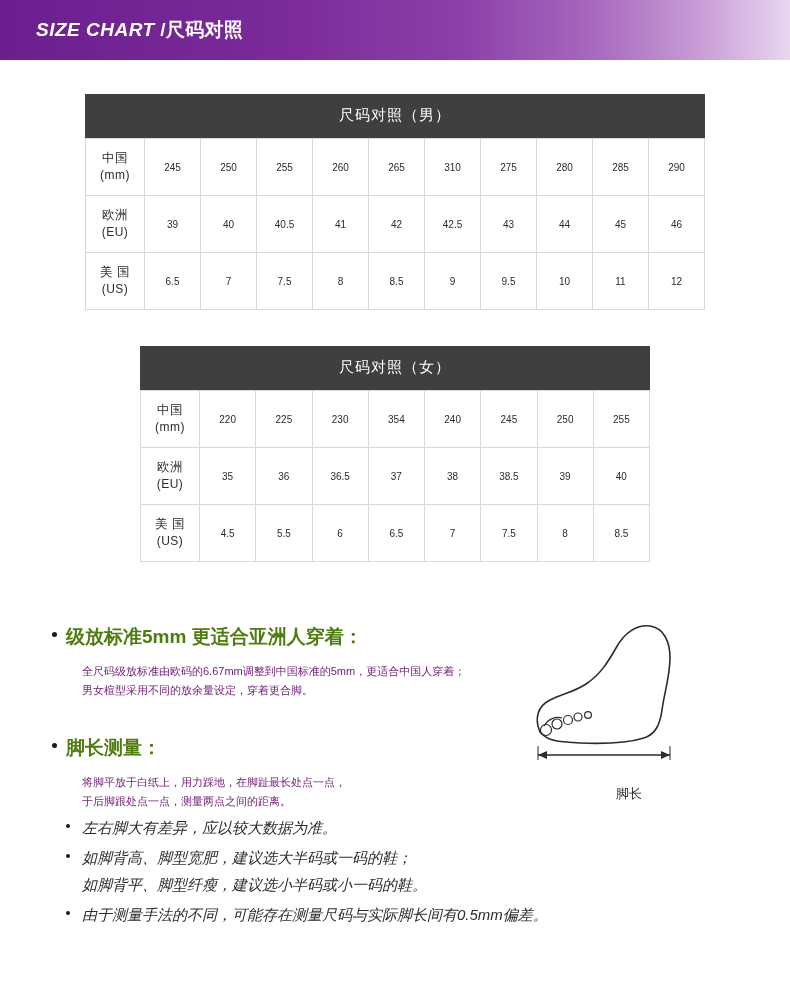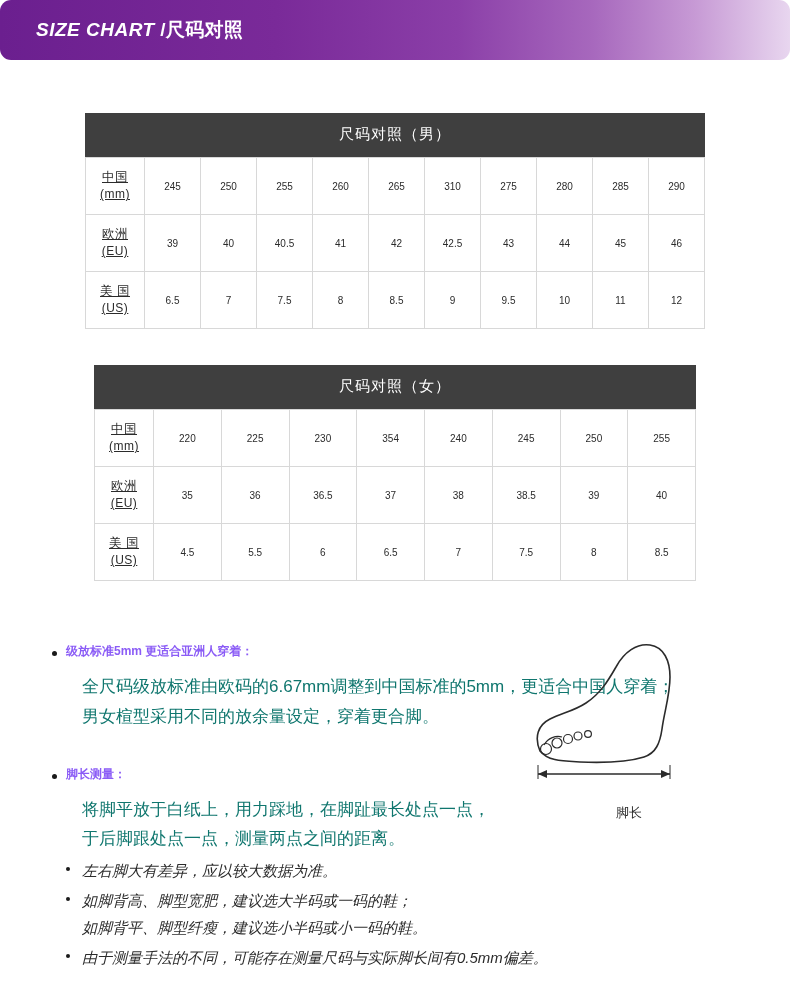--- a/index.html
+++ b/index.html
@@ -17,21 +17,20 @@
   }
 
   
   .banner {
     height: 60px;
     background: linear-gradient(90deg, #6b1f8f 0%, #7a2a99 35%, #8b3fa8 58%, #a768bd 75%, #c79ad5 88%, #e8d6ef 100%);
     display: flex;
     align-items: center;
     padding-left: 36px;
     box-sizing: border-box;
-    border-radius: 11px;
   }
   .banner-title {
     color: #ffffff;
     font-size: 19px;
     font-weight: bold;
     letter-spacing: 0.3px;
     white-space: nowrap;
   }
   .banner-title .en {
     font-style: italic;
@@ -63,63 +62,62 @@
     font-size: 10px;
     height: 54px;
     color: #2b2b2b;
   }
   .size-table td.rowhead {
     font-size: 12.5px;
     line-height: 1.35;
     letter-spacing: 0.5px;
     color: #2b2b2b;
     background: #ffffff;
-    text-decoration: underline;
   }
   .size-table td.rowhead .unit {
     display: block;
     font-size: 12px;
   }
 
   #men-table { width: 620px; }
   #men-table td.rowhead { width: 56px; }
-  #women-table { width: 602px; }
+  #women-table { width: 510px; }
   #women-table td.rowhead { width: 56px; }
 
-  .men-block { margin-top: 53px; }
+  .men-block { margin-top: 34px; }
   .women-block { margin-top: 36px; }
 
   
   .notes {
     margin-top: 62px;
     padding: 0 52px 0 52px;
     position: relative;
   }
   .bullet-head {
-    font-size: 12px;
+    font-size: 19px;
     font-weight: bold;
-    color: #8b5cf6;
+    color: #4d7c0f;
     position: relative;
     padding-left: 14px;
     margin-bottom: 12px;
   }
   .bullet-head::before {
     content: "";
     position: absolute;
     left: 0;
     top: 8px;
     width: 5px;
     height: 5px;
     border-radius: 50%;
     background: #1a1a1a;
   }
   .para {
-    font-size: 17px;
+    font-size: 11px;
     line-height: 1.75;
-    color: #0f766e;
+    color: #701a75;
     padding-left: 30px;
   }
   .sub-bullet {
     font-size: 15px;
     line-height: 1.75;
     color: #2b2b2b;
     position: relative;
     padding-left: 30px;
     margin-top: 4px;
     font-style: italic;

